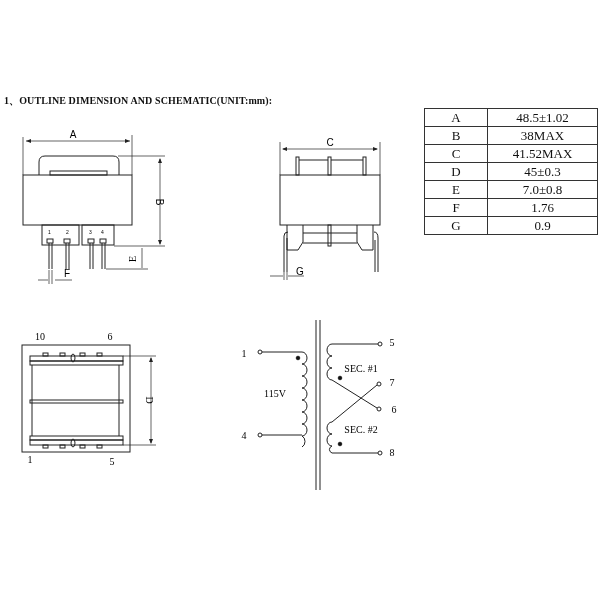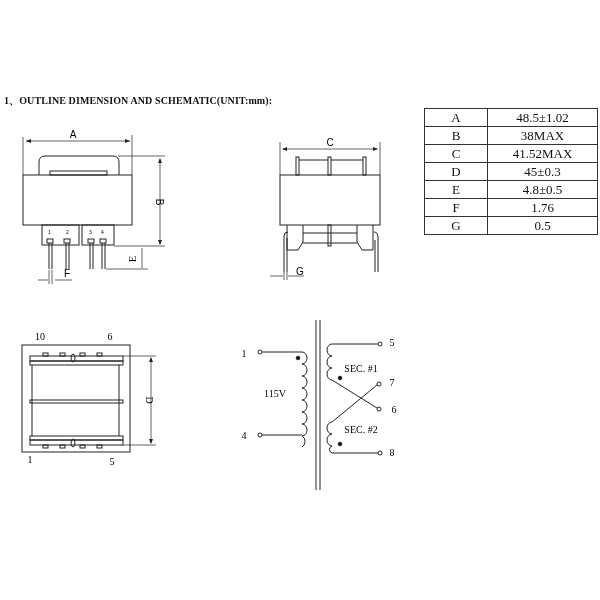--- a/index.html
+++ b/index.html
@@ -31,29 +31,29 @@
   <tr>
         <td class="k">C</td>
         <td class="v">41.52MAX</td>
       </tr>
   <tr>
         <td class="k">D</td>
         <td class="v">45±0.3</td>
       </tr>
   <tr>
         <td class="k">E</td>
-        <td class="v">4.8±0.5</td>
+        <td class="v">7.0±0.8</td>
       </tr>
   <tr>
         <td class="k">F</td>
         <td class="v">1.76</td>
       </tr>
   <tr>
         <td class="k">G</td>
-        <td class="v">0.5</td>
+        <td class="v">0.9</td>
       </tr>
 </tbody>
   </table>
 
 <svg width="600" height="600" viewBox="0 0 600 600">
   <g fill="none" stroke="#222" stroke-width="1">
 
     <g>
 
       <line x1="23" y1="137" x2="23" y2="175" stroke-width="0.7"></line>

